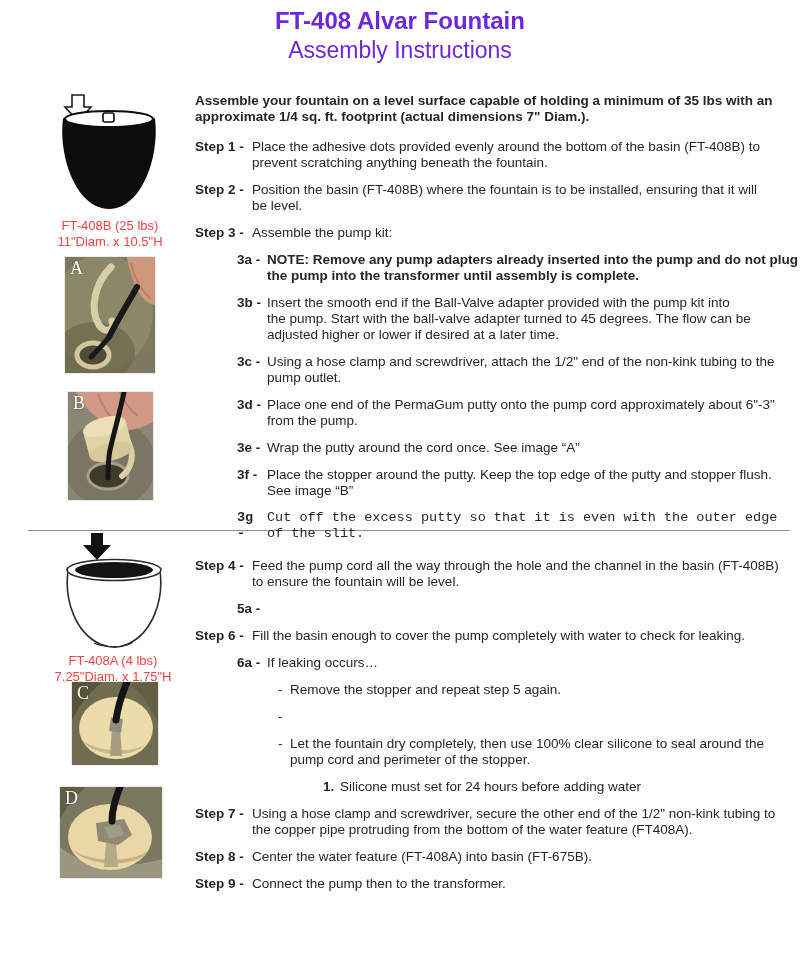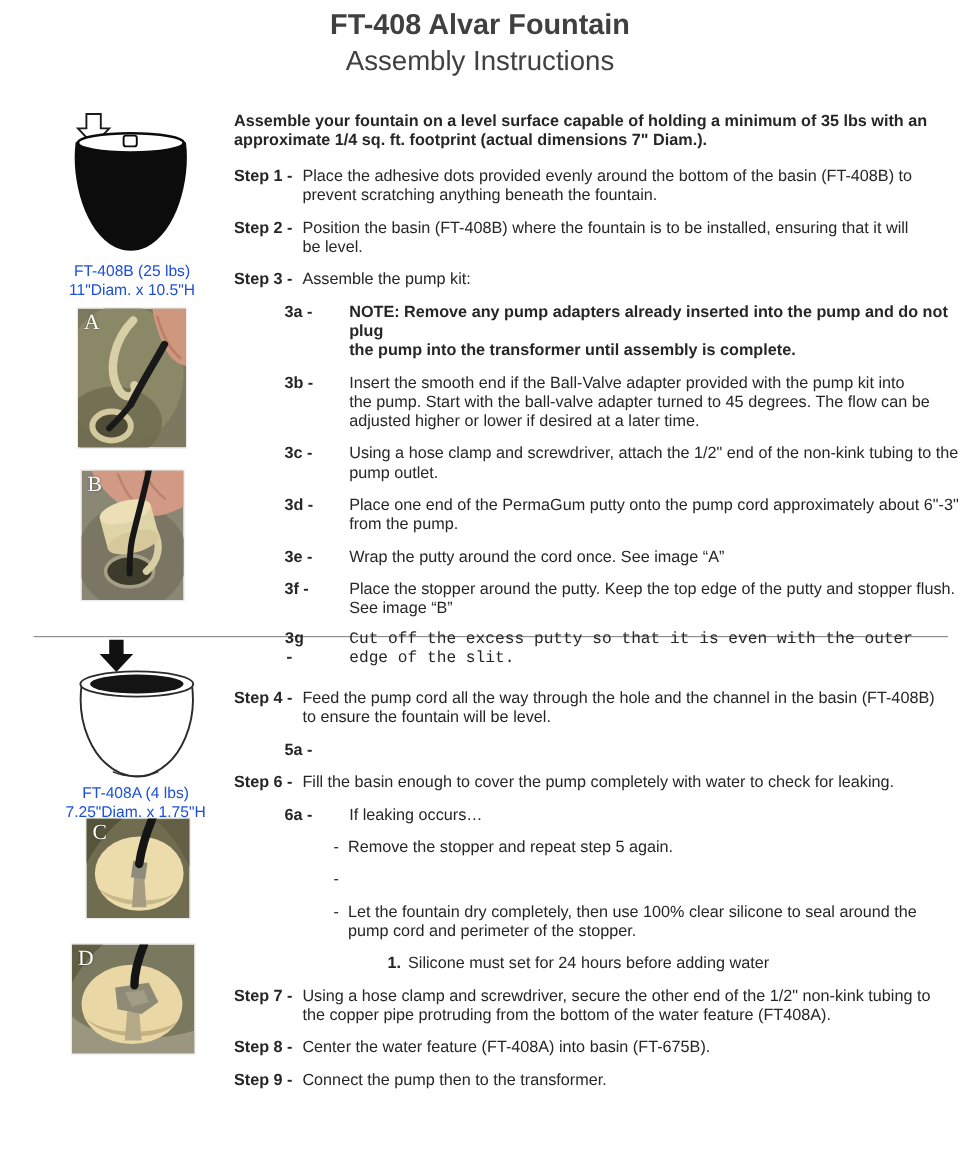--- a/index.html
+++ b/index.html
@@ -3,50 +3,50 @@
 <meta charset="utf-8">
 <style>
   html,body { margin:0; padding:0; background:#e8e8e8; }
   .page {
     position:relative; width:800px; height:960px; margin:0 auto;
     background:#ffffff; overflow:hidden;
     font-family:"Liberation Sans", sans-serif; color:#262626;
   }
 
   
-  .header { position:absolute; top:6px; left:0; width:100%; text-align:center; color:#404040; }
+  .header { position:absolute; top:6px; left:0; width:100%; text-align:center; color:#6d28d9; }
   .title   { font-size:24px; font-weight:bold; line-height:30px; }
   .subtitle{ font-size:23px; font-weight:normal; line-height:28px; }
 
   
   .rightcol { position:absolute; left:195px; top:93px; width:605px; font-size:13.5px; line-height:16px; }
   .row  { display:flex; align-items:flex-start; margin-bottom:11px; }
   .lbl  { flex:0 0 auto; font-weight:bold; margin-right:5px; }
   .txt  { flex:1 1 auto; white-space:pre-line; }
   .intro { font-weight:bold; margin-bottom:14px; white-space:pre-line; }
   .step > .lbl { width:52px; }
-  .sub  { padding-left:42px;gap:24px; } .sub > .lbl { width:25px; }
+  .sub  { padding-left:42px; } .sub > .lbl { width:25px; }
   .bullet { padding-left:83px; } .bullet > .lbl { width:8px; font-weight:normal; margin-right:4px; }
   .note { padding-left:128px; } .note > .lbl { width:13px; margin-right:4px; }
   .boldtxt .txt { font-weight:bold; }
   .gap-lg { margin-bottom:16px;font-family:Liberation Mono, monospace; }
 
   
   .divider { position:absolute; left:28px; top:530px; width:762px; border-top:1.5px solid #8f8f8f; }
 
   
   .fig, .photo { position:absolute; }
   .photo svg, .fig svg { display:block; }
   .photo { box-shadow:0 0 0 1px rgba(0,0,0,0.08); }
   .photo-label {
     position:absolute; top:1px; left:5px; color:#ffffff;
     font-family:"Liberation Serif", serif; font-size:18px; line-height:20px;
     text-shadow:0 0 2px rgba(0,0,0,0.45);
   }
-  .caption { position:absolute; text-align:center; font-size:13px; line-height:15.5px; color:#1d4ed8; }
+  .caption { position:absolute; text-align:center; font-size:13px; line-height:15.5px; color:#ef4444; }
 </style>
 </head>
 <body>
 
 <div class="page">
 
   <div class="header">
     <div class="title">FT-408 Alvar Fountain</div>
     <div class="subtitle">Assembly Instructions</div>
   </div>

